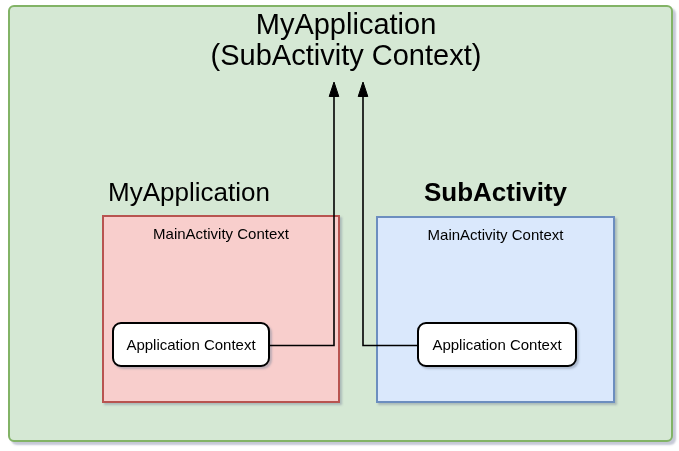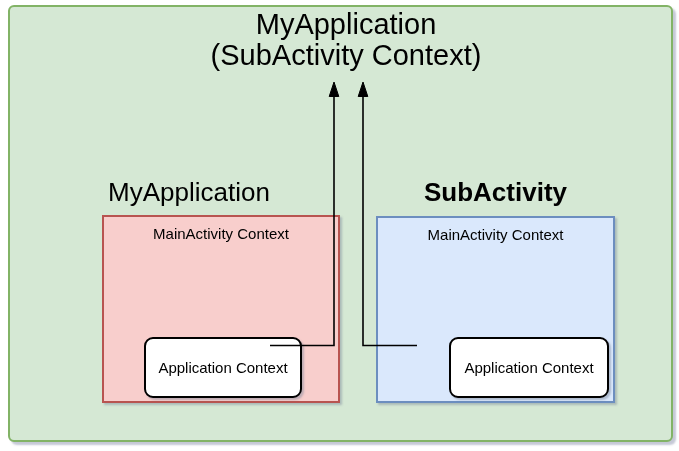--- a/index.html
+++ b/index.html
@@ -53,29 +53,28 @@
     border: 2px solid var(--subactivity-stroke);
   }
   .activity-box .context-label {
     display: block; width: 100%;
     padding-top: 7px;
     text-align: center;
     font-size: 15px; line-height: 19px;
   }
 
   .context-node {
-    position: absolute; top: 337px; height: 61px;
+    position: absolute; top: 322px; height: 45px;
     background: var(--context-node-fill);
     border: 2px solid var(--context-node-stroke);
     border-radius: 9px;
     display: flex; align-items: center; justify-content: center;
     font-size: 15px;
     box-shadow: 2px 2px 2px rgba(120, 130, 150, 0.45);
     white-space: nowrap;
-    margin-left: 32px;
   }
   .context-node.left  { left: 112px; width: 158px; }
   .context-node.right { left: 417px; width: 160px; }
 
   .connectors {
     position: absolute; left: 0; top: 0;
     width: 679px; height: 451px;
     pointer-events: none;
   }
   .connectors path { fill: none; stroke: var(--arrow-color); stroke-width: 1.6; }

